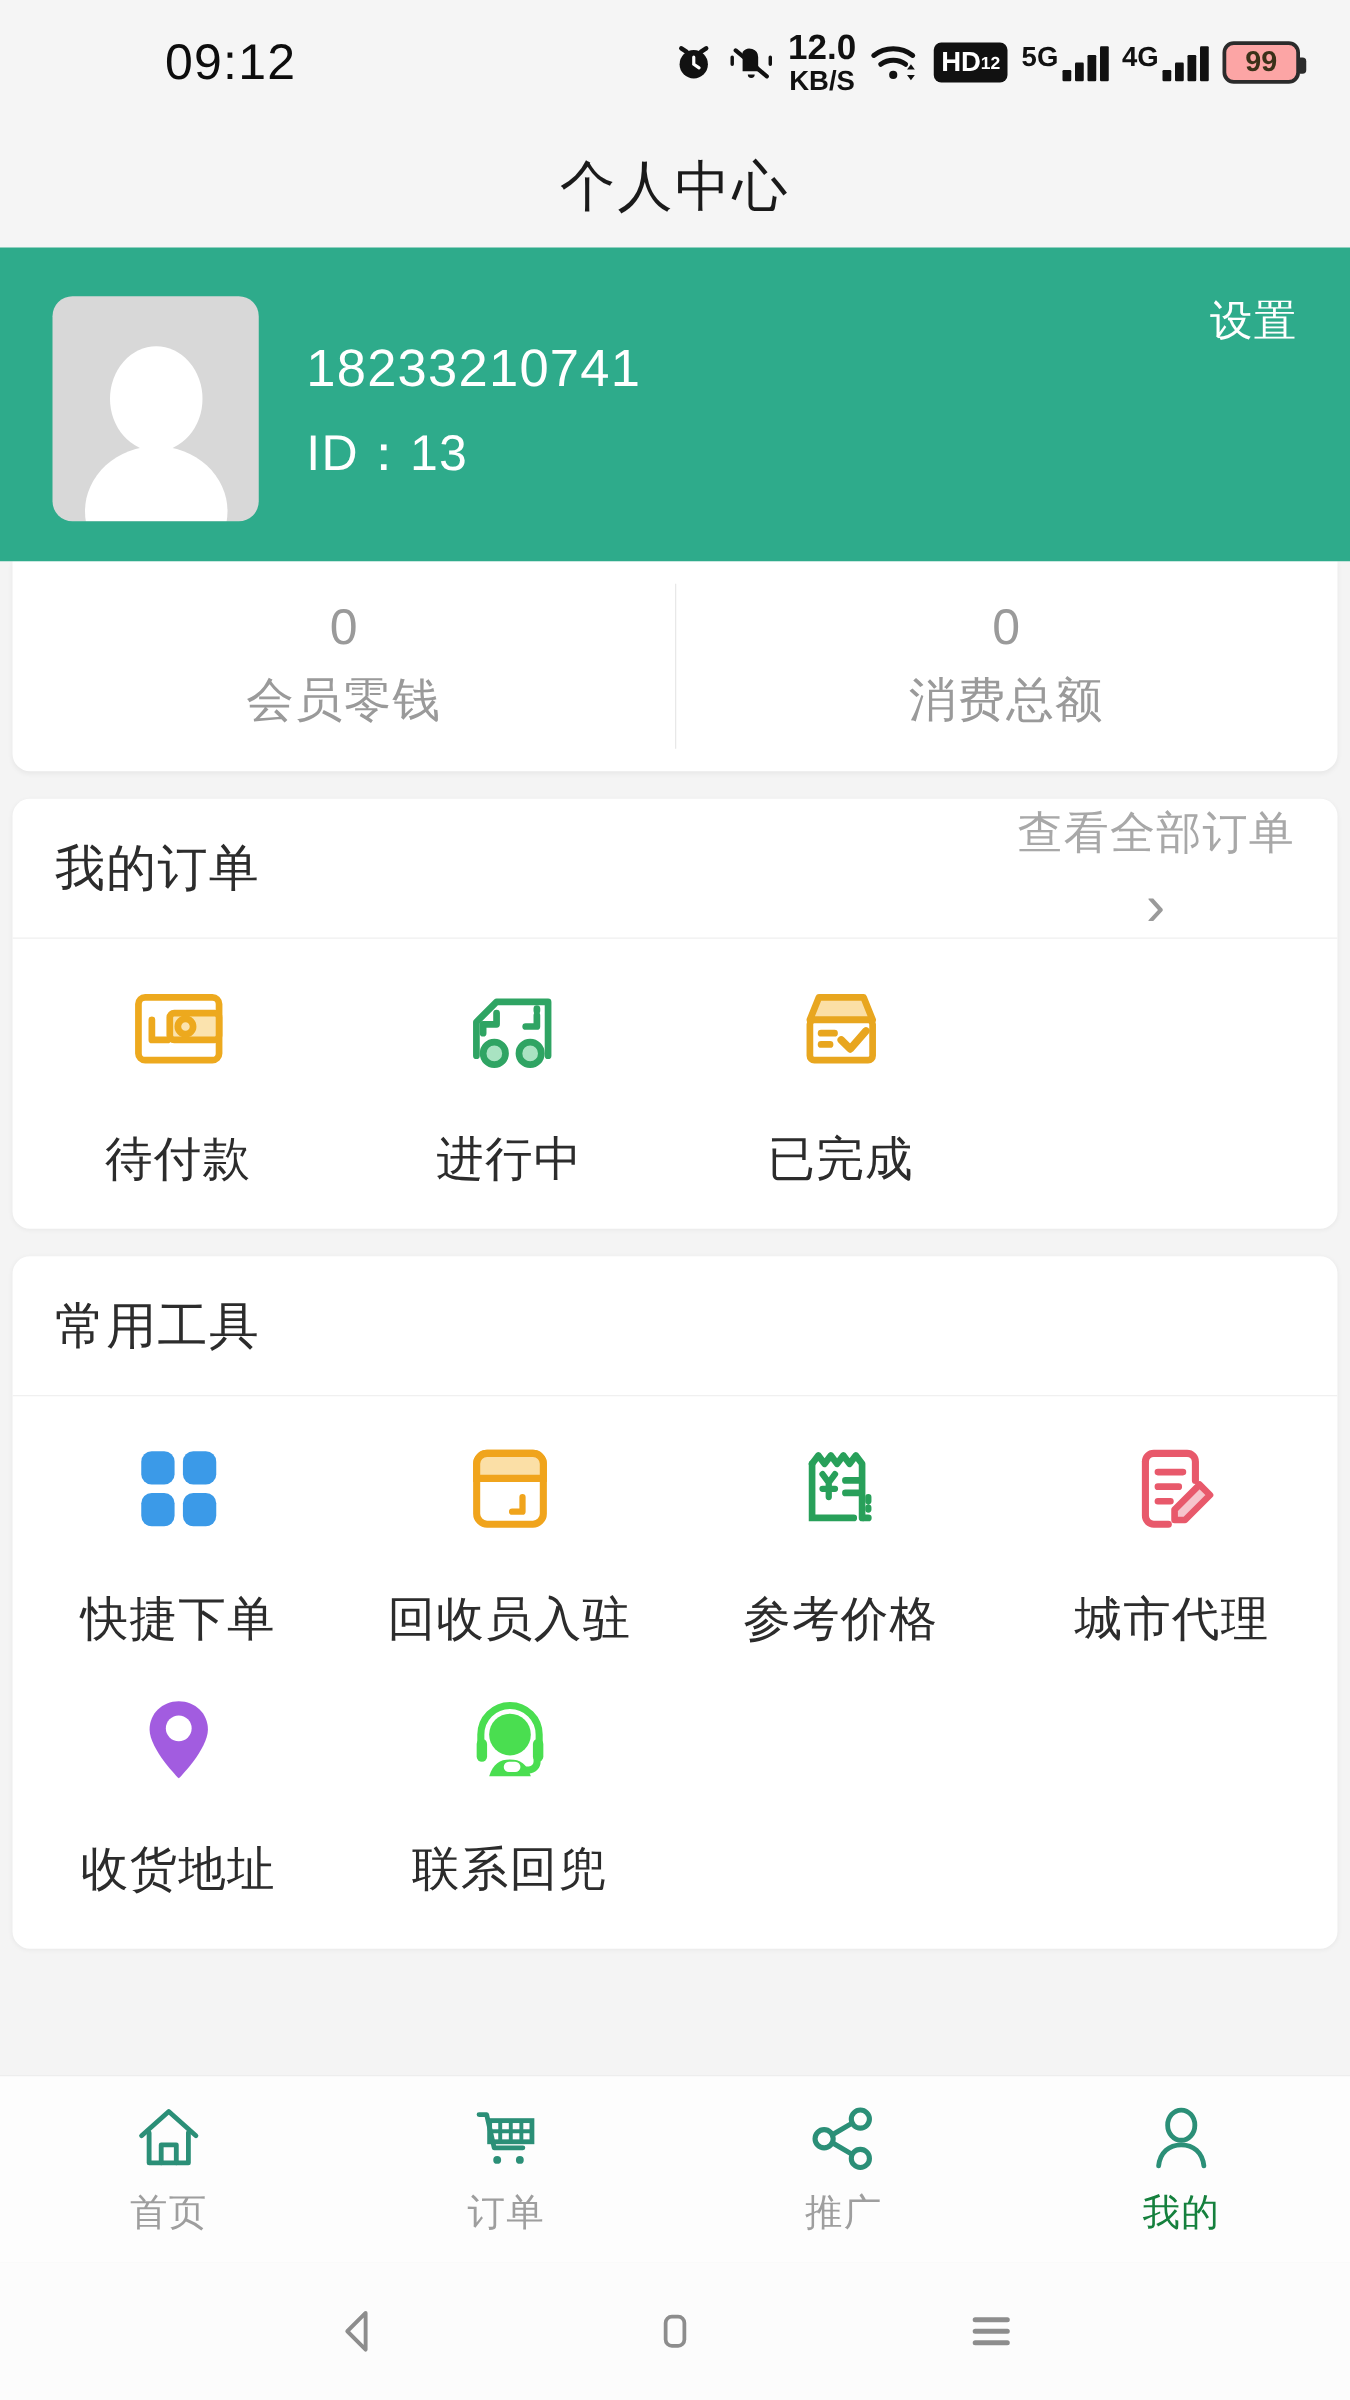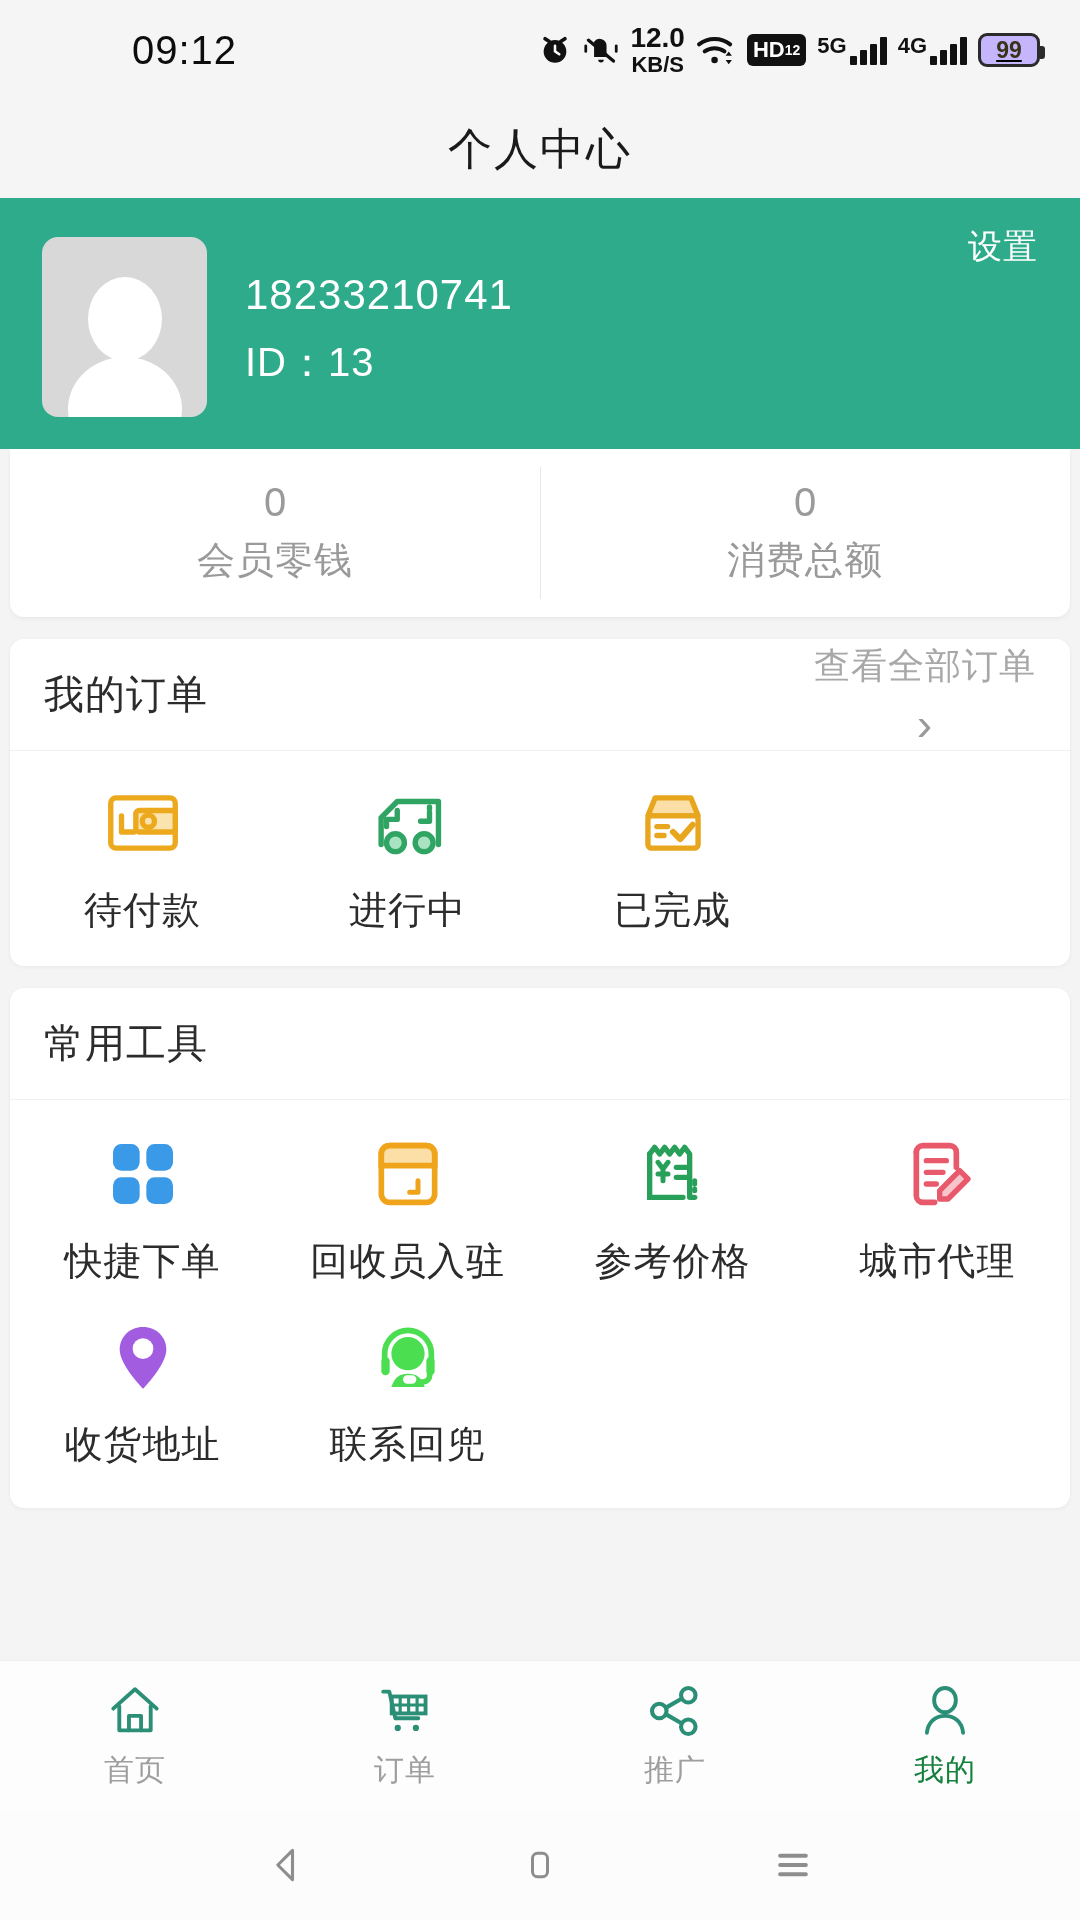--- a/index.html
+++ b/index.html
@@ -31,38 +31,37 @@
   .hd-badge sup { font-size: 14px; vertical-align: super; }
   .hd-badge sub { font-size: 14px; vertical-align: sub; }
   .sig { display: flex; align-items: flex-end; gap: 3px; height: 30px; }
   .sig i { display: block; width: 7px; background: #111; border-radius: 1px; }
   .sig i:nth-child(1){height:9px}.sig i:nth-child(2){height:15px}
   .sig i:nth-child(3){height:21px}.sig i:nth-child(4){height:28px}
   .sig-wrap { display: flex; align-items: flex-end; gap: 3px; }
   .sig-label { font-size: 22px; font-weight: 700; color:#111; line-height:1; align-self:flex-start; }
   .battery {
     width: 62px; height: 34px; border: 3px solid #2b2b2b; border-radius: 9px;
-    background: #c4b5fd; display:flex; align-items:center; justify-content:center;
+    background: #fca5a5; display:flex; align-items:flex-start; justify-content:center;
     position: relative;
-    text-decoration: underline;
   }
   .battery::after{ content:""; position:absolute; right:-8px; top:10px; width:5px;height:13px;background:#2b2b2b;border-radius:0 3px 3px 0;}
   .battery span { font-size: 23px; font-weight: 700; color:#3a3119; }
 
   
   .titlebar { height: 98px; background: #f5f5f5; display:flex; align-items:center; justify-content:center; }
   .titlebar h1 { font-size: 44px; font-weight: 400; color: #1a1a1a; letter-spacing: 2px; }
 
   
   .profile {
     background: #2eab8b; height: 251px; position: relative;
     display: flex; align-items: center; padding-left: 42px;
   }
   .settings-link {
-    position: absolute; right: 42px; top: 26px;
+    position: absolute; right: 42px; top: 36px;
     font-size: 34px; color: #ffffff; letter-spacing: 1px;
   }
   .avatar {
     width: 165px; height: 180px; background: #d8d8d8; border-radius: 16px;
     display:flex; align-items:flex-end; justify-content:center; overflow:hidden;
     flex: none; margin-top: 6px;
   }
   .avatar svg { display:block; }
   .pinfo { margin-left: 38px; display:flex; flex-direction:column; gap: 16px; margin-top: 14px; }
   .pphone { font-size: 42px; color:#fff; letter-spacing:1px; }
@@ -77,21 +76,21 @@
 
   
   .section { background:#fff; border-radius: 14px; margin: 22px 10px 0; box-shadow: 0 1px 4px rgba(0,0,0,.05); overflow:hidden; }
   .sec-head { height: 112px; display:flex; align-items:center; padding: 0 34px; border-bottom: 1px solid #f0f0f0; }
   .sec-title { font-size: 40px; color: #2c2c2c; letter-spacing:1px; }
   .sec-more { margin-left:auto; display:flex; align-items:center; gap: 10px; color:#a8a8a8; font-size:36px; letter-spacing:1px;flex-direction:column; }
   .chev { font-size: 46px; line-height: 1; color:#9a9a9a; font-weight:300; }
 
   .grid { display:flex; flex-wrap:wrap; padding: 28px 0 30px; }
   .grid.tools { padding: 30px 0 34px; }
-  .cell { width: 25%; display:flex; flex-direction:column; align-items:center; gap: 18px; }
+  .cell { width: 25%; display:flex; flex-direction:column; align-items:center; gap: 35px; }
   .grid.tools .cell { margin-bottom: 26px; }
   .grid.tools .cell:nth-child(n+5) { margin-bottom: 4px; }
   .cell .ilab { font-size: 38px; color:#2c2c2c; letter-spacing:1px; }
   .ibox { width: 88px; height: 88px; display:flex; align-items:center; justify-content:center; }
 
   
   .tabbar {
     margin-top: auto; height: 150px; background:#fdfdfd; border-top: 1px solid #ededed;
     display:flex; align-items:center;
   }

